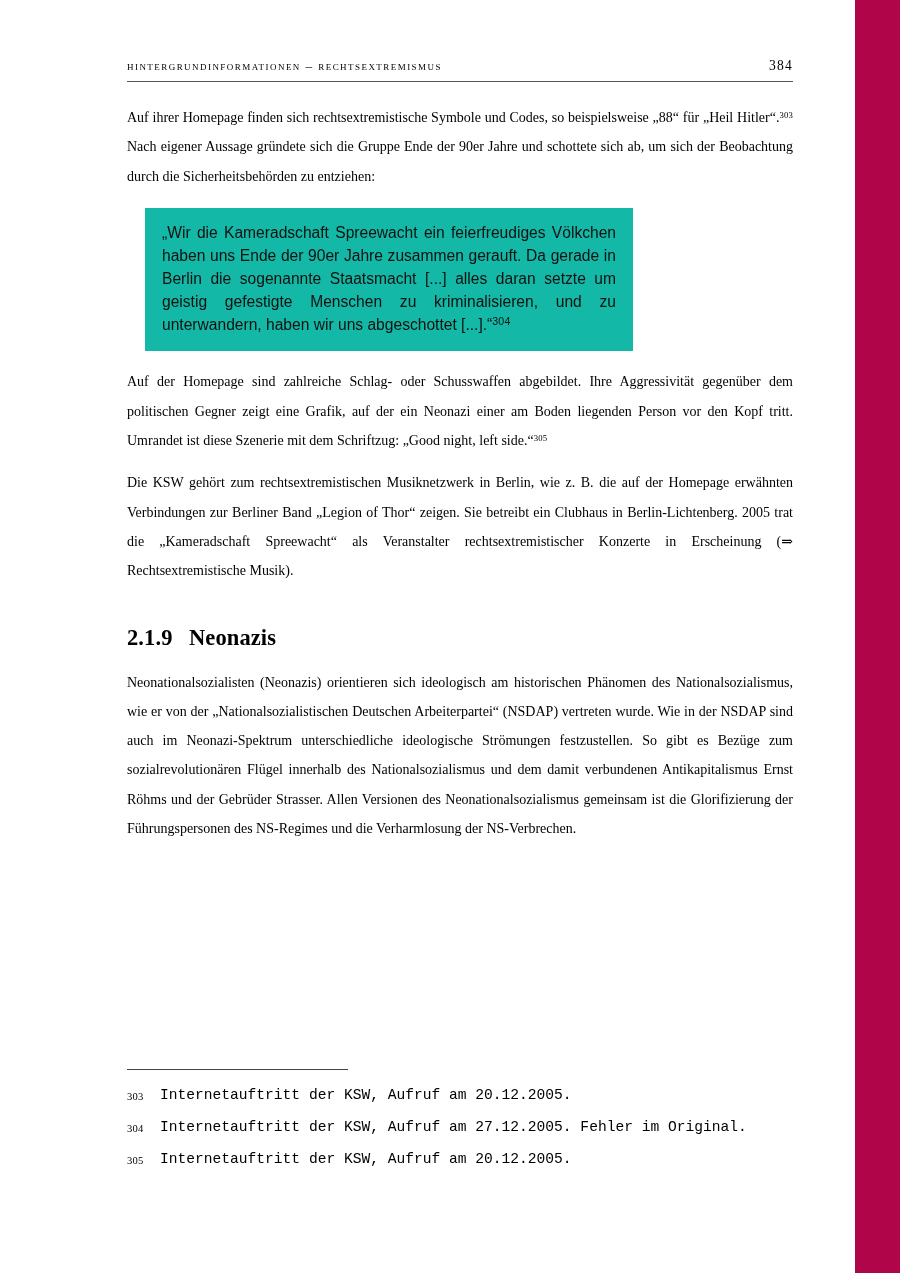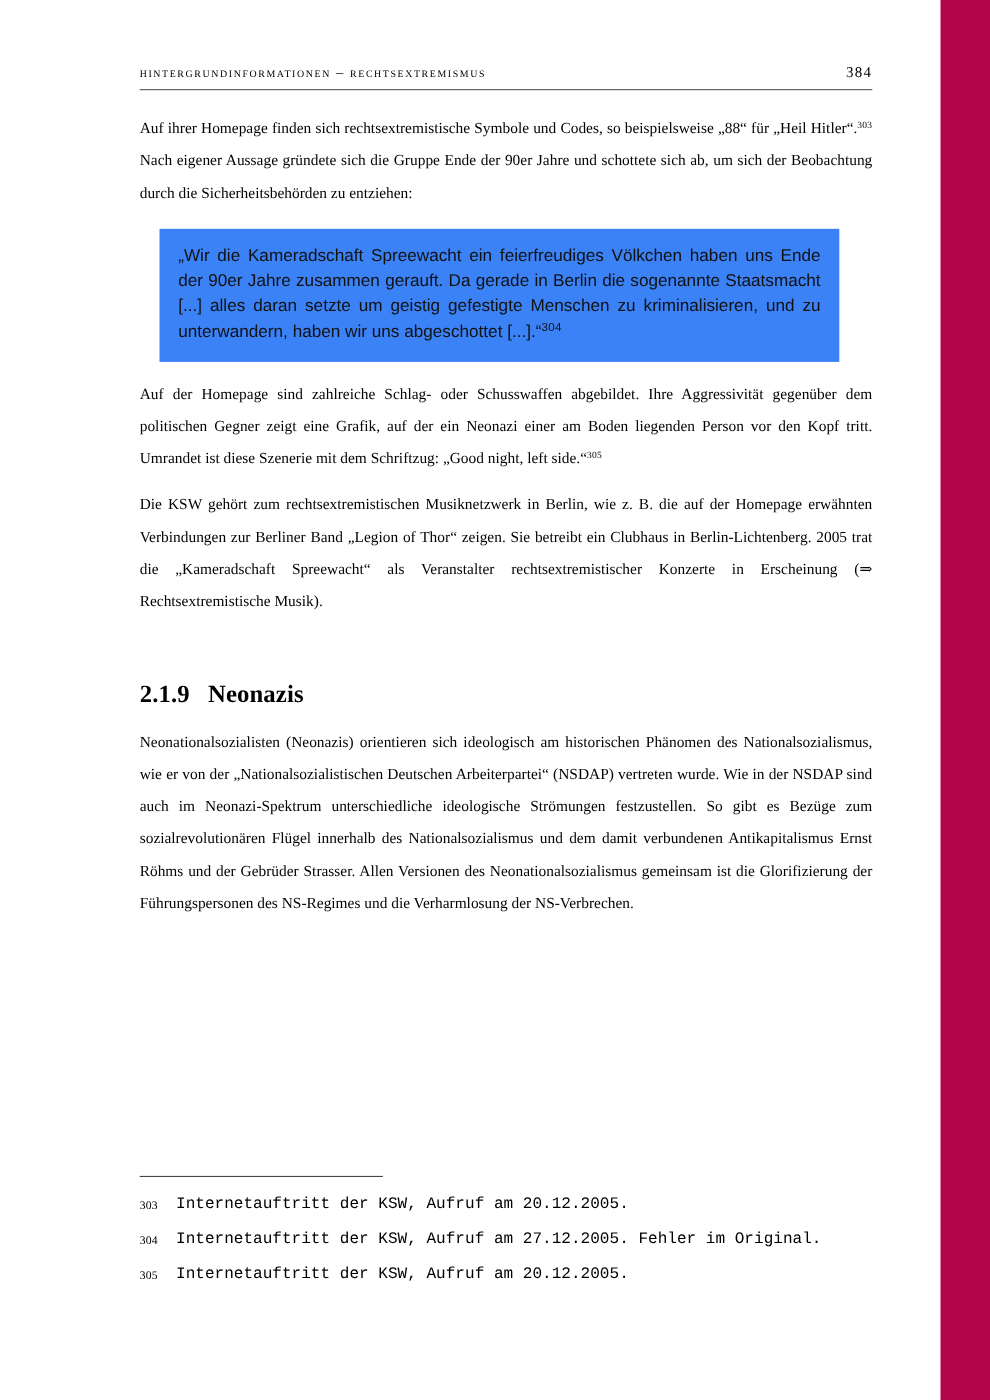--- a/index.html
+++ b/index.html
@@ -78,24 +78,24 @@
 
   sup.fn {
     font-size: 0.62em;
     vertical-align: 0.52em;
     line-height: 0;
     letter-spacing: 0.2px;
   }
 
   
   .quote-box {
-    background: #3b82f6;
+    background: #14b8a6;
     margin: 17px 0 16px 0;
     padding: 14px 17px 15px 17px;
-    width: 618px;
+    width: 488px;
     margin-left: 18px;
     box-sizing: border-box;
     font-family: "Liberation Sans", "DejaVu Sans", sans-serif;
   }
   .quote-box p {
     margin: 0;
     font-size: 15.6px;
     line-height: 22.9px;
     text-align: justify;
     text-justify: inter-word;
@@ -103,21 +103,21 @@
   }
   .quote-box sup.fn {
     font-size: 0.68em;
     vertical-align: 0.5em;
   }
 
   
   h2.section-head {
     font-size: 22.5px;
     font-weight: bold;
-    margin: 54px 0 17px 0;
+    margin: 38px 0 17px 0;
     line-height: 1.2;
     letter-spacing: 0.1px;
   }
   h2.section-head .num {
     display: inline-block;
     min-width: 62px;
   }
 
   
   #footnotes {

